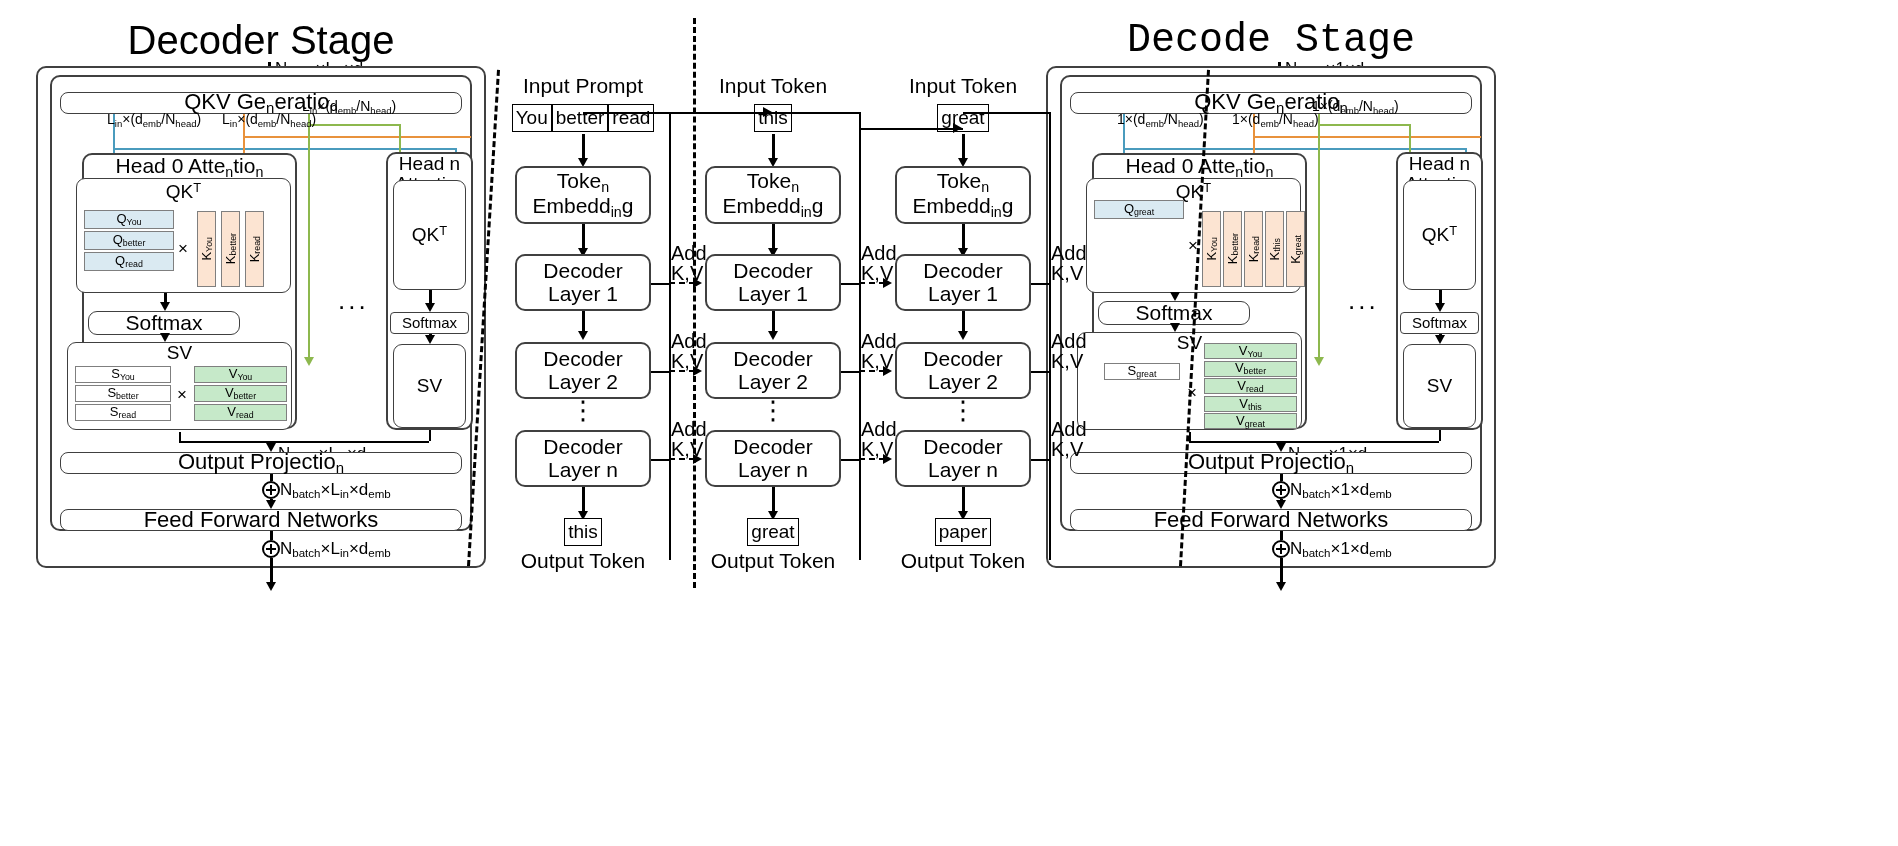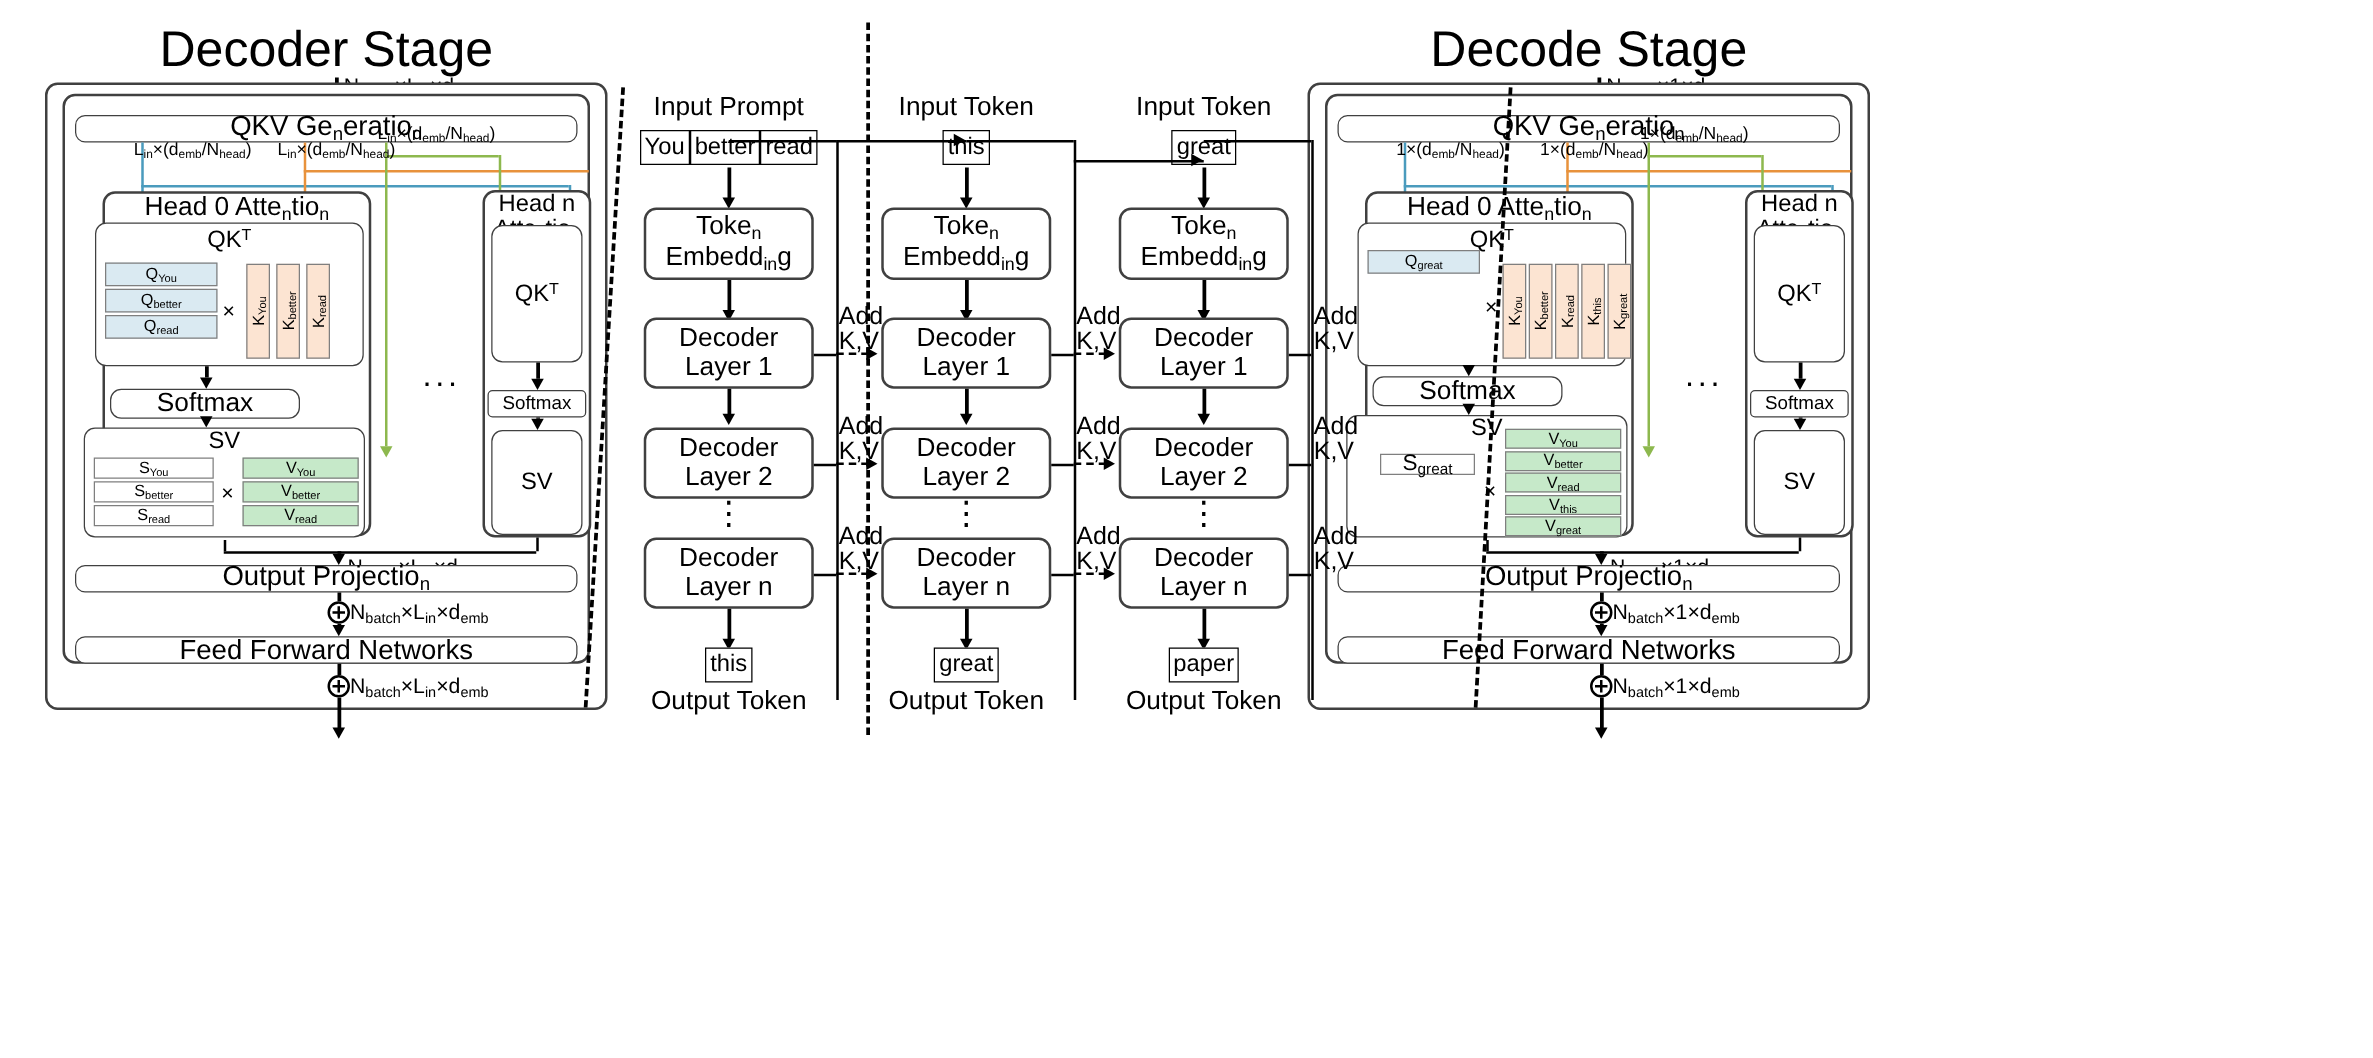--- a/index.html
+++ b/index.html
@@ -137,21 +137,21 @@
     <div class="abs ctr" style="left:60px;top:509px;width:402px;height:22px;border:1.5px solid #404040;border-radius:8px;background:#fff;font-size:22px;text-align:center;line-height:1.08;">
       <div style="padding:0 4px;">Feed Forward Networks</div>
     </div>
     <div class="abs" style="left:270px;top:531px;width:3px;height:9px;background:#000;"></div>
     <div class="abs" style="left:262px;top:540px;width:18px;height:18px;border:2px solid #000;border-radius:50%;background:#fff;"></div>
     <div class="abs" style="left:266px;top:548px;width:10px;height:2px;background:#000;"></div>
     <div class="abs" style="left:270px;top:544px;width:2px;height:10px;background:#000;"></div>
     <div class="abs lbl-sm" style="left:280px;top:540px;text-align:left;font-size:17px;">N<sub>batch</sub>×L<sub>in</sub>×d<sub>emb</sub></div>
     <div class="abs" style="left:270px;top:558px;width:3px;height:26px;background:#000;"></div>
     <div class="abs" style="left:266px;top:582px;width:0;height:0;border-left:5px solid transparent;border-right:5px solid transparent;border-top:9px solid #000;"></div>
-    <div class="abs stage-title" style="left:1046px;top:18px;width:450px;">Decode Stage</div>
+    <div class="abs stage-title" style="left:1046px;top:18px;width:450px;font-family:Liberation Mono, monospace;">Decode Stage</div>
     <div class="abs" style="left:1278px;top:62px;width:3px;height:26px;background:#000;"></div>
     <div class="abs" style="left:1274px;top:86px;width:0;height:0;border-left:5px solid transparent;border-right:5px solid transparent;border-top:9px solid #000;"></div>
     <div class="abs lbl-sm" style="left:1285px;top:60px;text-align:left;font-size:17px;">N<sub>batch</sub>×1×d<sub>emb</sub></div>
     <div class="abs" style="left:1046px;top:66px;width:450px;height:502px;border:2px solid #404040;border-radius:10px;background:#fff;"></div>
     <div class="abs" style="left:1060px;top:75px;width:422px;height:456px;border:2px solid #404040;border-radius:10px;background:#fff;"></div>
     <div class="abs ctr" style="left:1070px;top:92px;width:402px;height:22px;border:1.5px solid #404040;border-radius:8px;background:#fff;font-size:22px;text-align:center;line-height:1.08;">
       <div style="padding:0 4px;">QKV Ge<sub>n</sub>eratio<sub>n</sub></div>
     </div>
     <div class="abs" style="left:1123px;top:114px;width:2px;height:82px;background:#4a9bbd;"></div>
     <div class="abs" style="left:1119px;top:196px;width:0;height:0;border-left:5px solid transparent;border-right:5px solid transparent;border-top:9px solid #4a9bbd;"></div>
@@ -193,21 +193,21 @@
     </div>
     <div class="abs" style="left:1174px;top:293px;width:3px;height:-1px;background:#000;"></div>
     <div class="abs" style="left:1170px;top:292px;width:0;height:0;border-left:5px solid transparent;border-right:5px solid transparent;border-top:9px solid #000;"></div>
     <div class="abs ctr" style="left:1098px;top:301px;width:152px;height:24px;border:1.5px solid #404040;border-radius:9px;background:#fff;font-size:21px;text-align:center;line-height:1.08;">
       <div style="padding:0 4px;">Softmax</div>
     </div>
     <div class="abs" style="left:1174px;top:325px;width:3px;height:-2px;background:#000;"></div>
     <div class="abs" style="left:1170px;top:323px;width:0;height:0;border-left:5px solid transparent;border-right:5px solid transparent;border-top:9px solid #000;"></div>
     <div class="abs" style="left:1077px;top:332px;width:225px;height:98px;border:1.5px solid #404040;border-radius:9px;background:#fff;"></div>
     <div class="abs lbl" style="left:1077px;top:333px;width:225px;font-size:19px;">SV</div>
-    <div class="abs scell ctr" style="left:1104px;top:363px;width:76px;height:17px;font-size:18px;">
+    <div class="abs scell ctr" style="left:1104px;top:363px;width:76px;height:17px;font-size:13px;">
       <span>S<sub>great</sub></span>
     </div>
     <div class="abs " style="left:1187px;top:383px;font-size:17px;">×</div>
     <div class="abs vcell ctr" style="left:1204px;top:343px;width:93px;height:16px;font-size:13px;">
       <span>V<sub>You</sub></span>
     </div>
     <div class="abs vcell ctr" style="left:1204px;top:360.6px;width:93px;height:16px;font-size:13px;">
       <span>V<sub>better</sub></span>
     </div>
     <div class="abs vcell ctr" style="left:1204px;top:378.2px;width:93px;height:16px;font-size:13px;">

